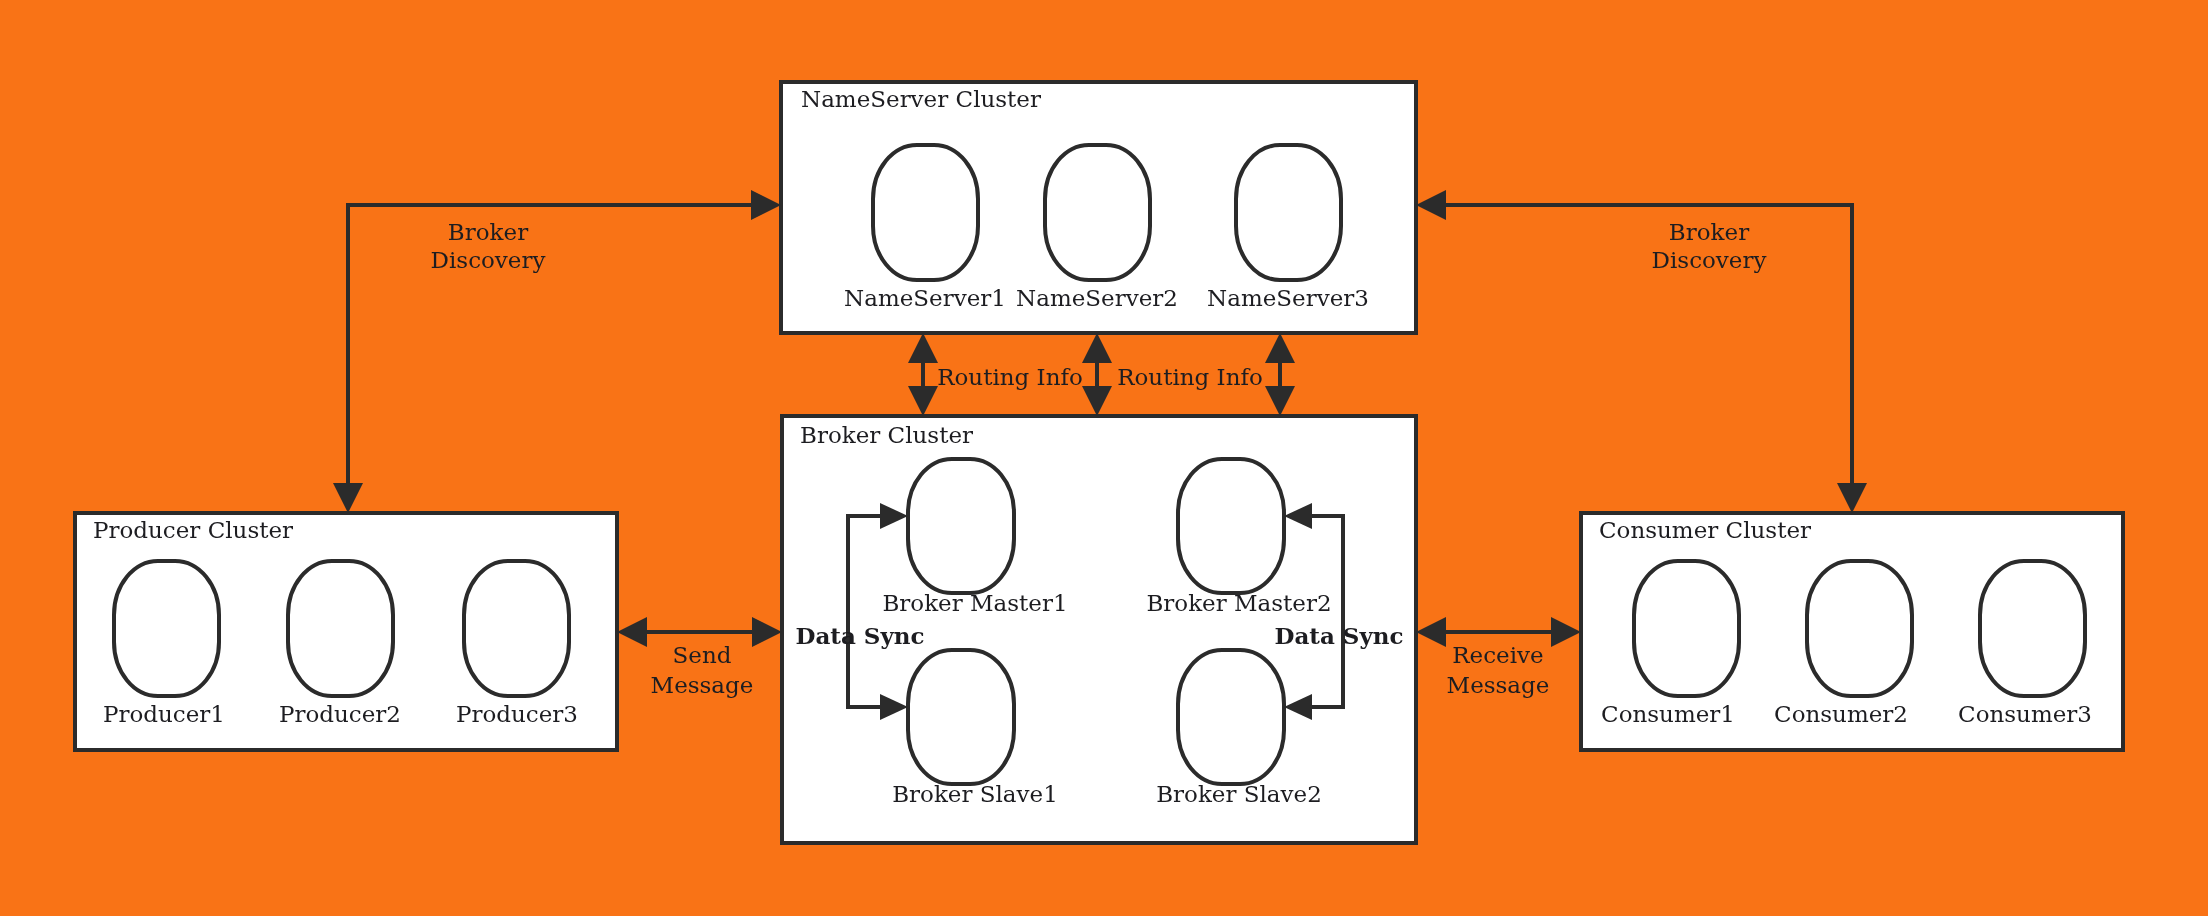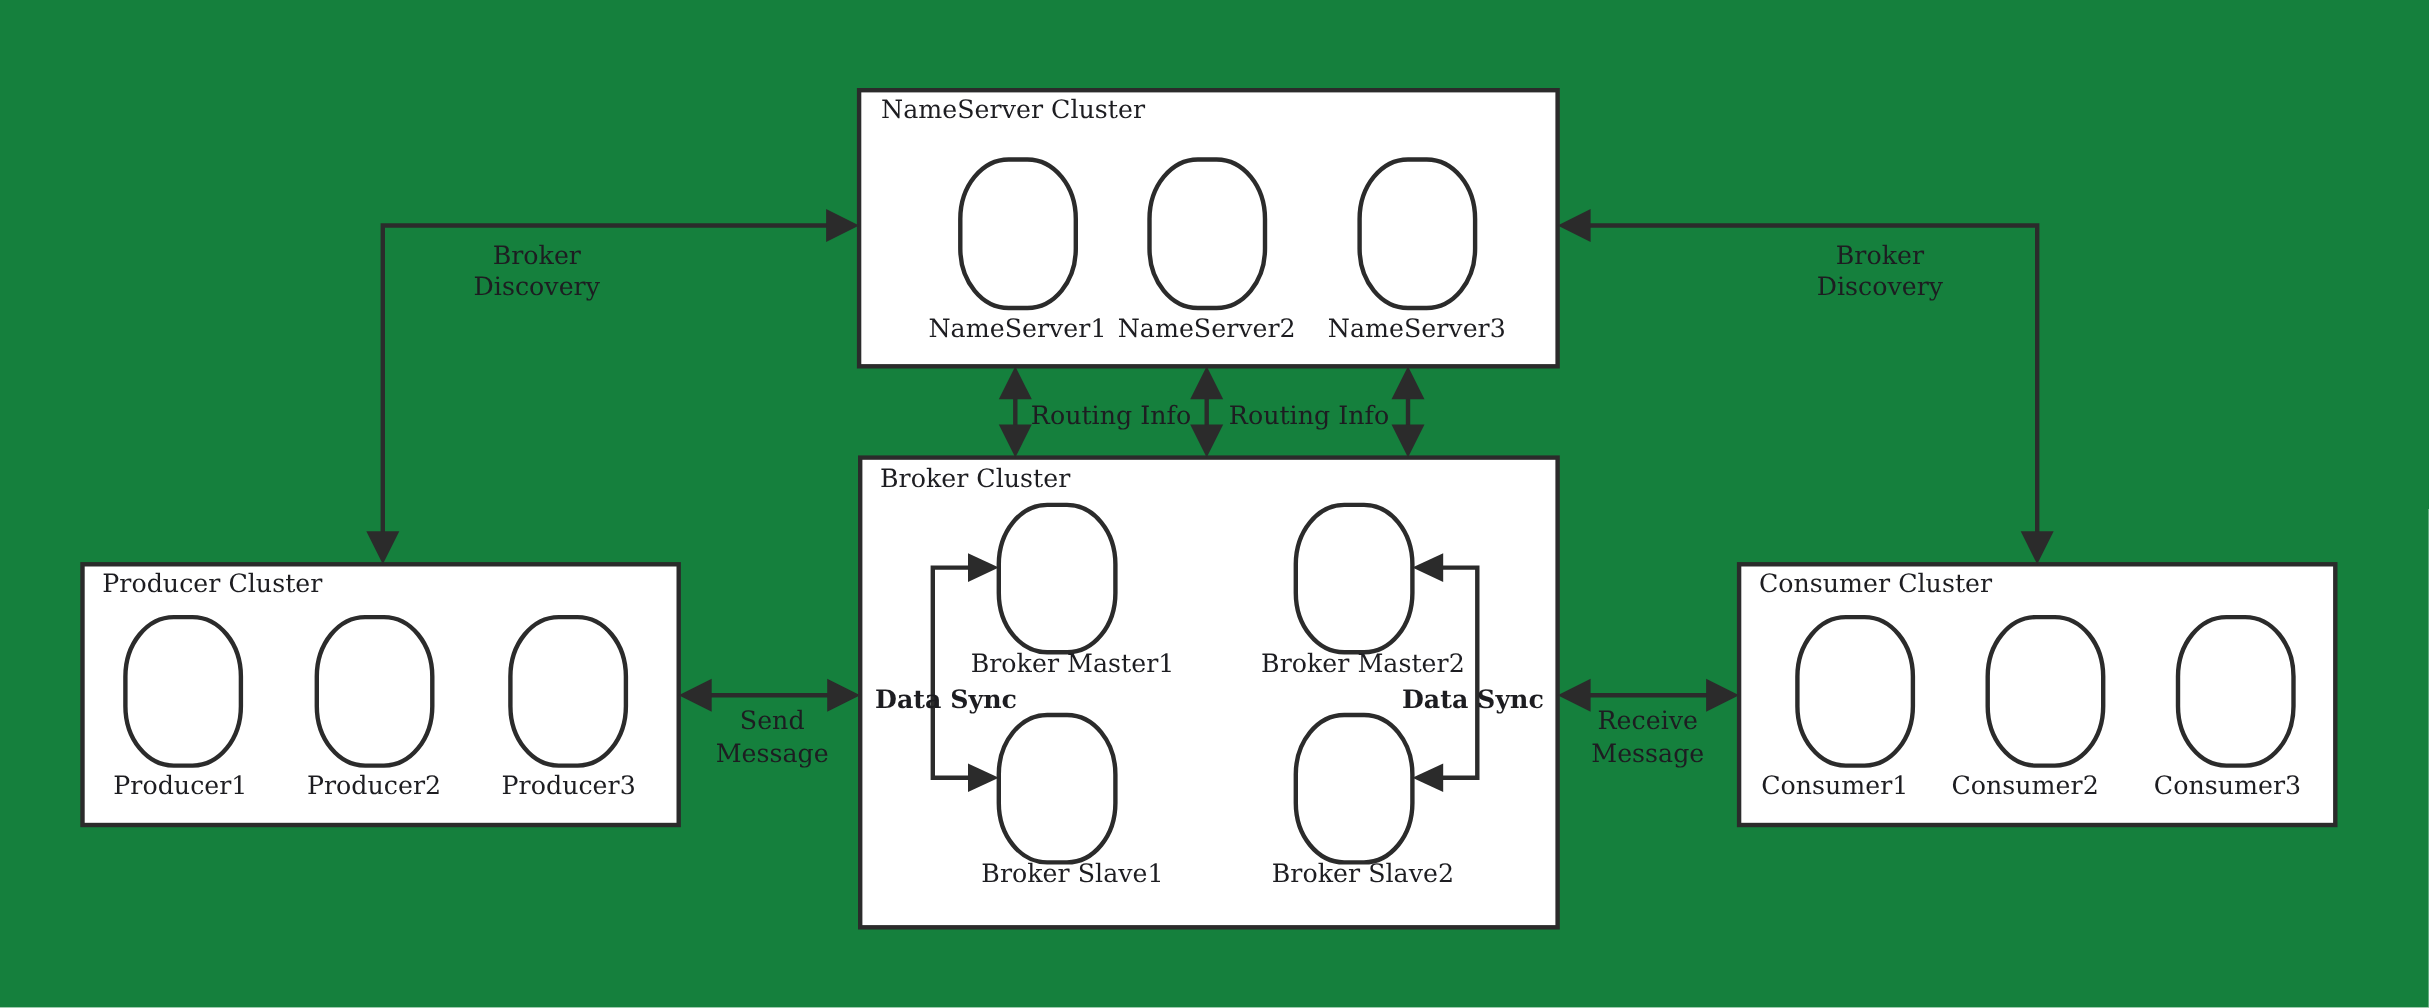--- a/index.html
+++ b/index.html
@@ -10,21 +10,21 @@
   body {
     width: 2208px;
     height: 916px;
     font-family: "DejaVu Serif", "Liberation Serif", serif;
     overflow: hidden;
   }
   #diagram-root {
     position: relative;
     width: 2208px;
     height: 916px;
-    background: #15803d;
+    background: #f97316;
   }
   svg.canvas {
     position: absolute;
     inset: 0;
     width: 2208px;
     height: 916px;
   }
   .cluster-box {
     fill: #ffffff;
     stroke: #2b2b2b;

